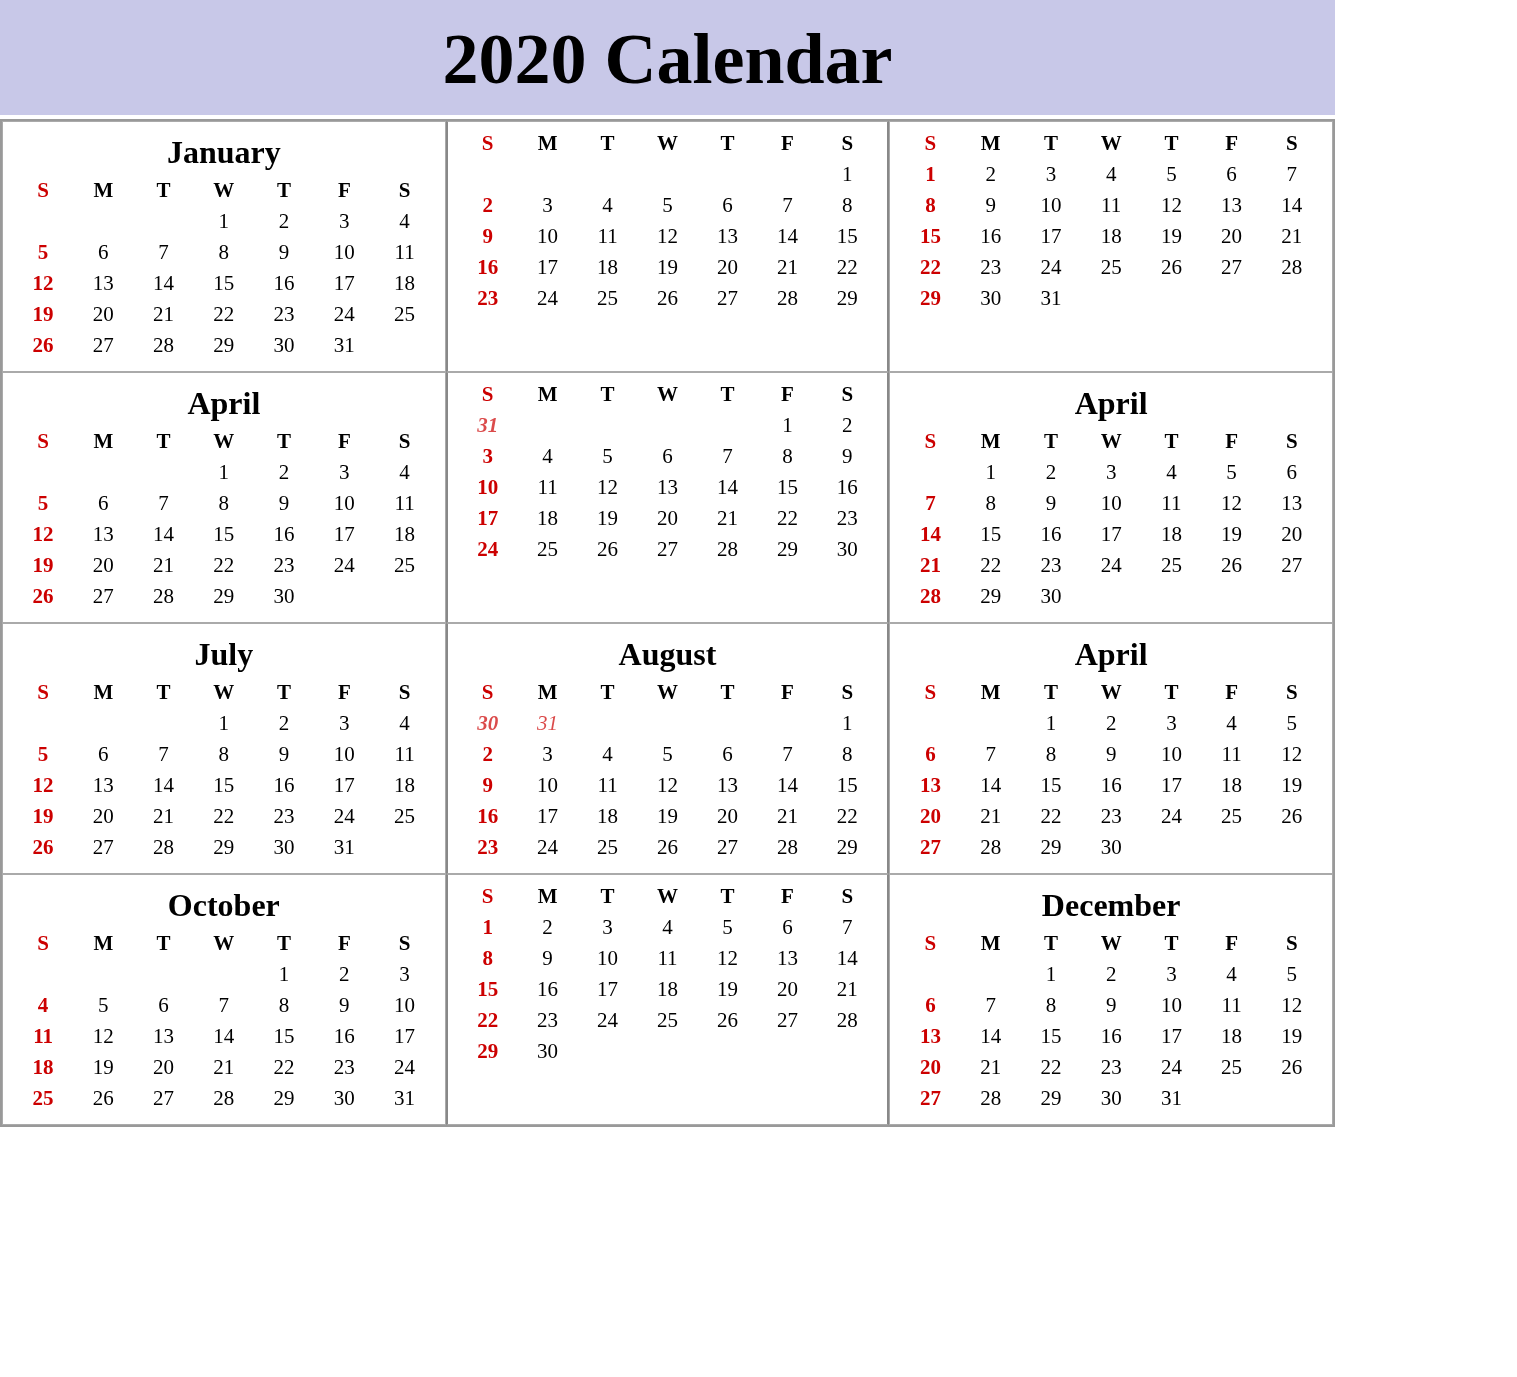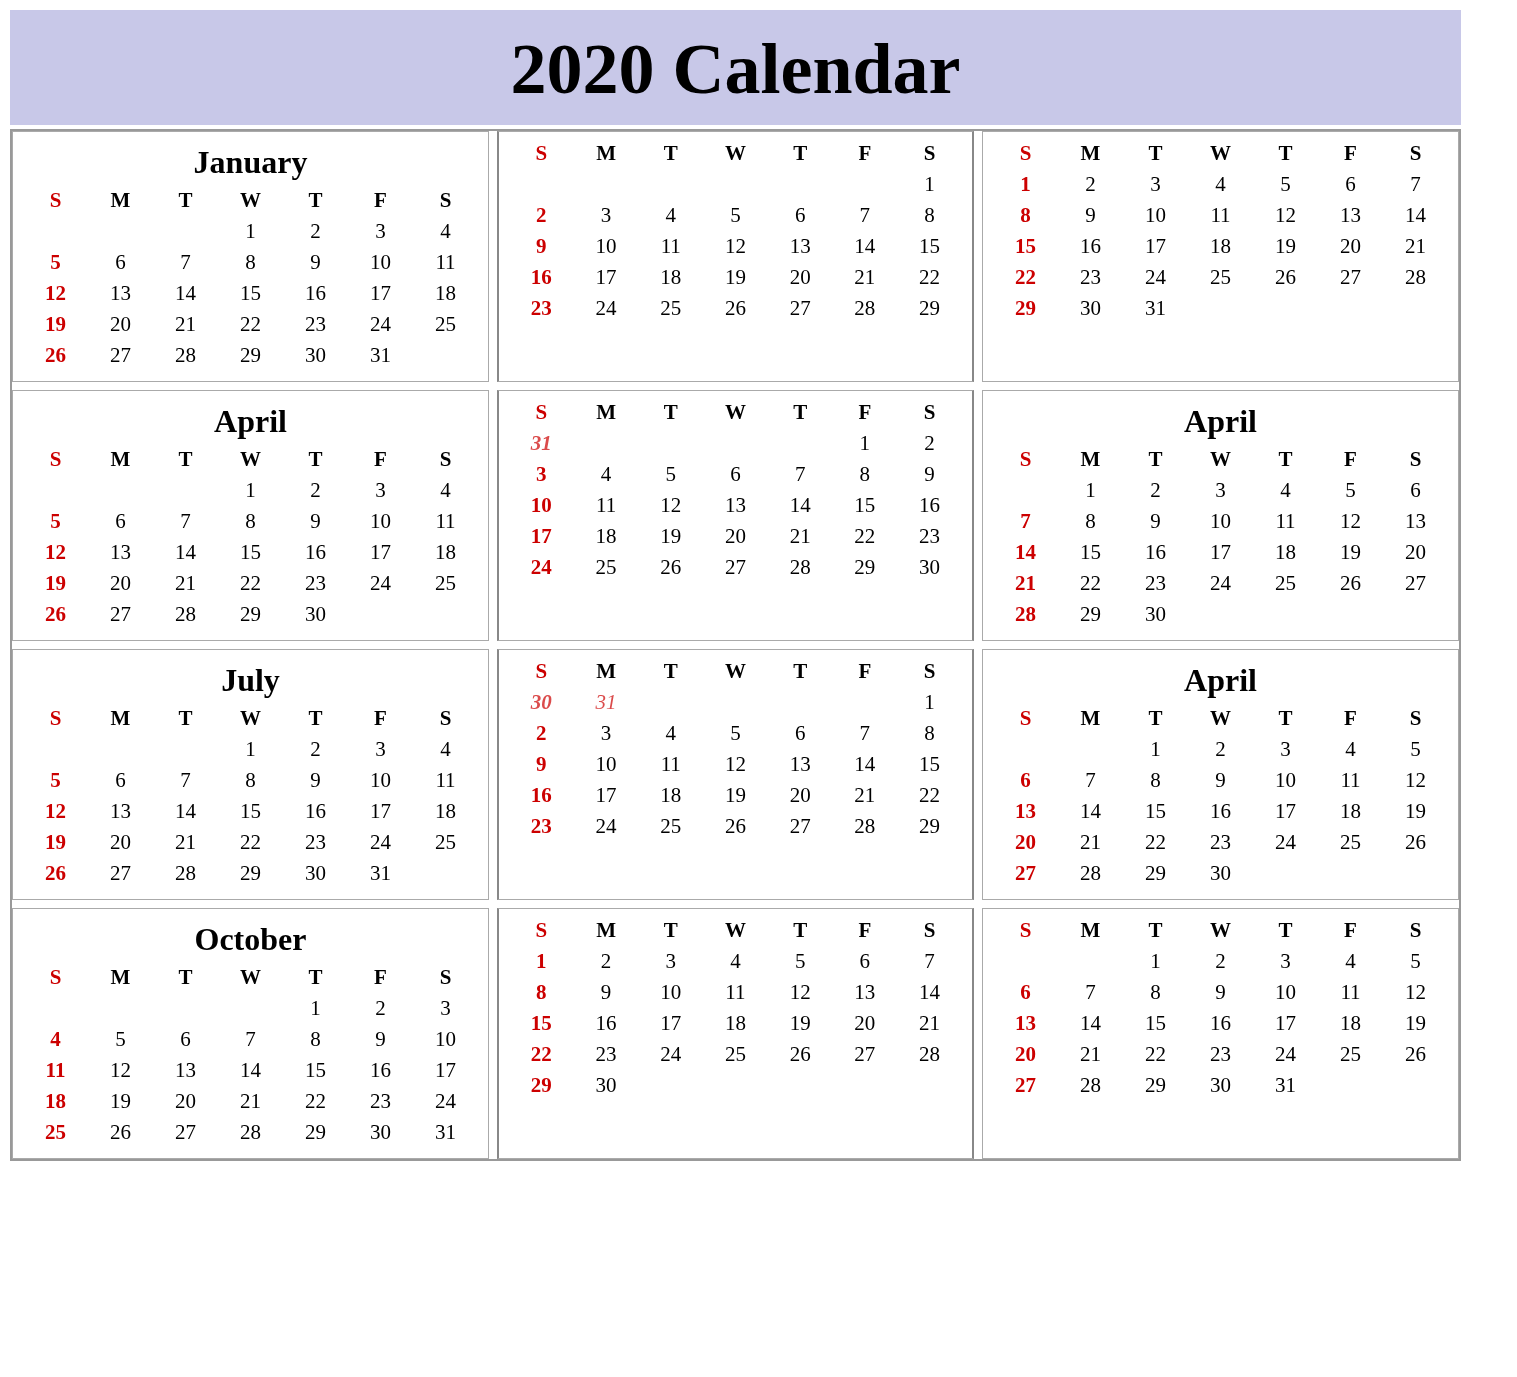--- a/index.html
+++ b/index.html
@@ -3,39 +3,38 @@
   <meta charset="utf-8">
   <style>
     * { box-sizing: border-box; margin: 0; padding: 0; }
     body {
       background: #fff;
       font-family: "Times New Roman", Times, serif;
       width: 1517px;
       min-height: 1377px;
     }
     .page {
-      width: 1471px;
-      padding: 10px;
+      width: 1335px;
     }
     .title-bar {
       background: #c8c8e8;
       text-align: center;
       padding: 18px 0 14px 0;
       margin-bottom: 4px;
     }
     .title-bar h1 {
       font-size: 72px;
       font-weight: 900;
       font-family: "Times New Roman", Times, serif;
       color: #000;
     }
     .calendar-grid {
       display: grid;
       grid-template-columns: 1fr 1fr 1fr;
-      gap: 8px;
+      gap: 0;
       border: 2px solid #999;
     }
     .month-block {
       border: 1px solid #aaa;
       padding: 6px 10px 10px 10px;
       background: #fff;
     }
     .month-block:nth-child(3n+2) {
       border-left: 2px solid #888;
       border-right: 2px solid #888;
@@ -512,20 +511,21 @@
               <td>28</td>
               <td>29</td>
               <td>30</td>
               <td>31</td>
               <td></td>
             </tr>
           </tbody>
         </table>
       </div>
       <div class="month-block">
+        <div class="month-name">August</div>
         <table class="cal-table">
           <thead>
             <tr>
               <th class="sun">S</th>
               <th>M</th>
               <th>T</th>
               <th>W</th>
               <th>T</th>
               <th>F</th>
               <th>S</th>
@@ -762,20 +762,21 @@
               <td></td>
               <td></td>
               <td></td>
               <td></td>
               <td></td>
             </tr>
           </tbody>
         </table>
       </div>
       <div class="month-block">
+        <div class="month-name">December</div>
         <table class="cal-table">
           <thead>
             <tr>
               <th class="sun">S</th>
               <th>M</th>
               <th>T</th>
               <th>W</th>
               <th>T</th>
               <th>F</th>
               <th>S</th>

